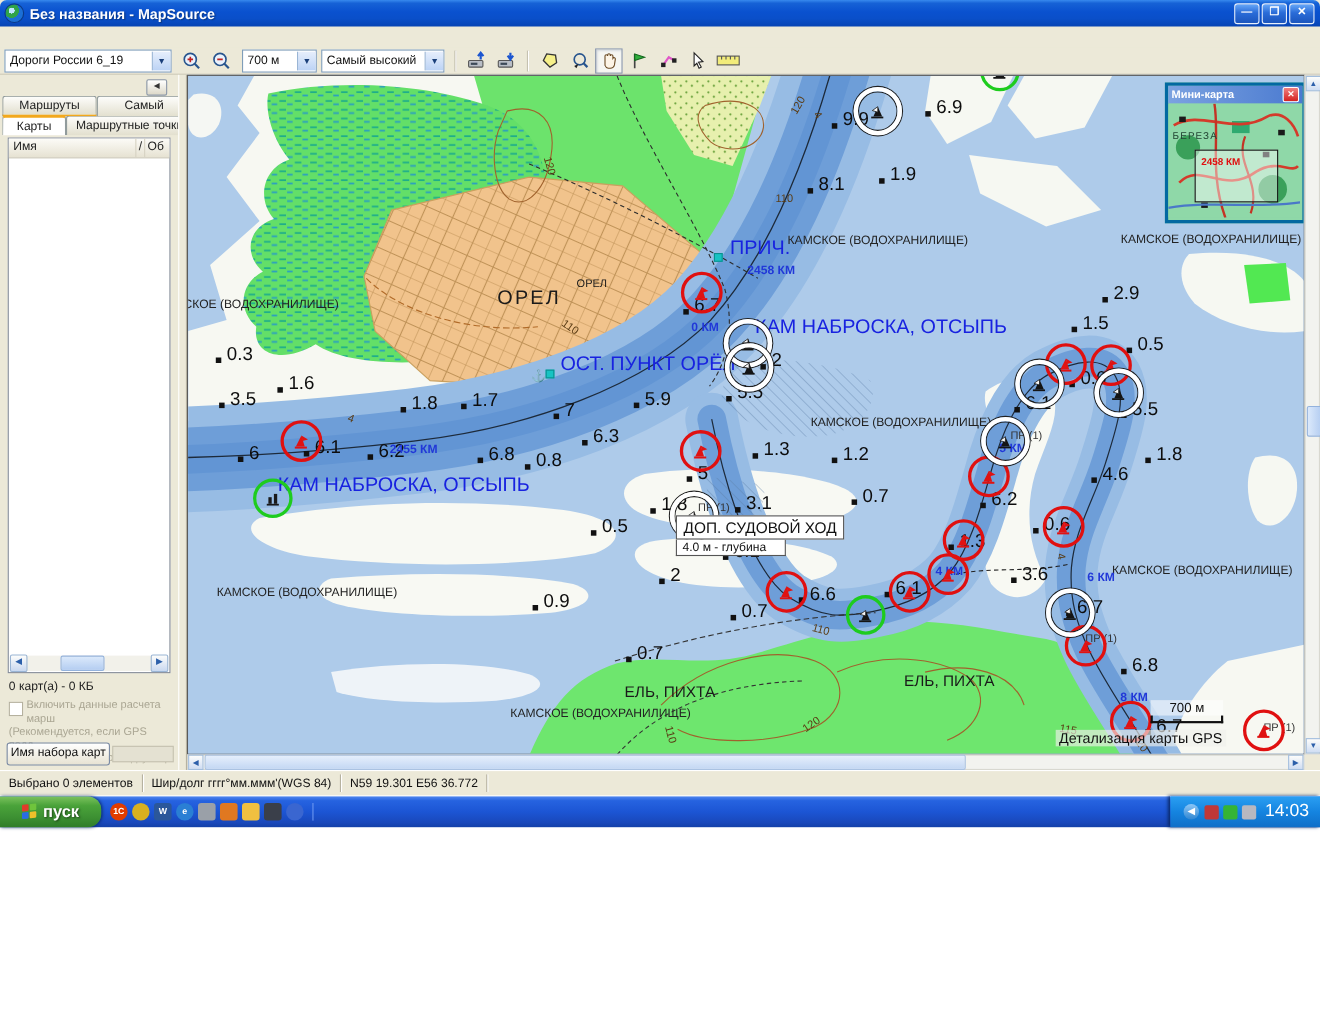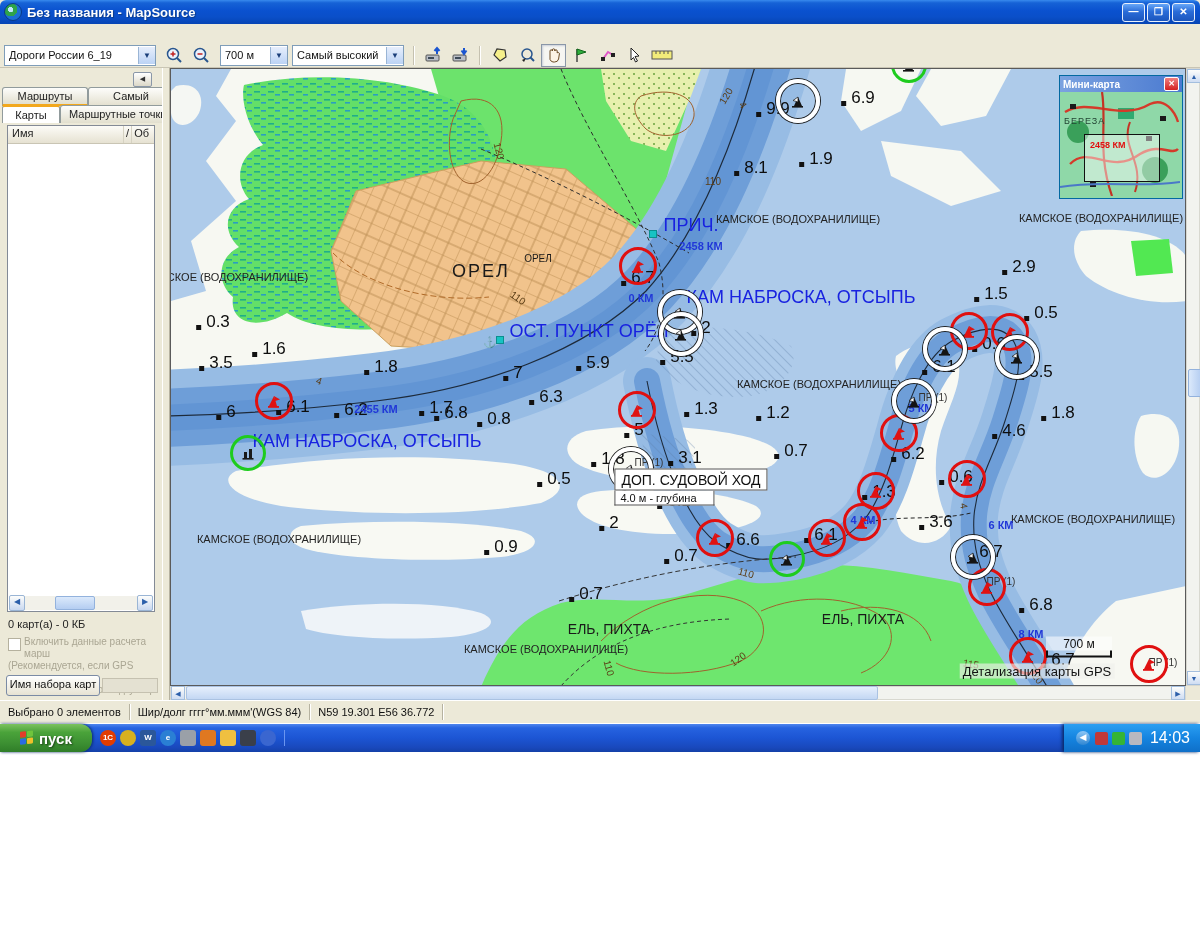--- a/index.html
+++ b/index.html
@@ -84,21 +84,21 @@
   .mk-white{width:36px;height:36px;border:4px solid #fff;box-shadow:0 0 0 1px #222,inset 0 0 0 1px #222;}
   .mk-green{width:30px;height:30px;border:3px solid #1ecc1e;}
   #tooltip{position:absolute;left:520px;top:418px;transform:none;z-index:30;}
   #tt1{background:#fff;border:1px solid #555;font-size:14px;color:#111;padding:2px 6px;display:inline-block;}
   #tt2{background:#fff;border:1px solid #555;border-top:none;font-size:11px;color:#111;padding:1px 5px;display:block;width:88px;}
   #scalebar{position:absolute;left:908px;top:578px;width:66px;text-align:center;z-index:20;}
   #scalebar .stxt{font-size:12px;color:#111;background:rgba(255,255,255,.55);padding:0 2px;}
   #scalebar .sline{height:5px;border-bottom:2px solid #111;border-left:2px solid #111;border-right:2px solid #111;}
   #gps-detail{position:absolute;left:866px;top:602px;font-size:13px;color:#111;background:rgba(240,240,235,.65);padding:0 3px;z-index:20;}
   
-  #minimap{position:absolute;left:888px;top:6px;width:122px;height:122px;border:1px solid #0369a1;z-index:40;background:#8fd8a8;}
+  #minimap{position:absolute;left:888px;top:6px;width:122px;height:122px;border:3px solid #0369a1;z-index:40;background:#8fd8a8;}
   #mm-title{height:16px;background:linear-gradient(90deg,#7ba2e0,#4a7ad0);display:flex;align-items:center;justify-content:space-between;padding:0 3px;}
   #mm-title span{color:#fff;font-size:10px;font-weight:bold;}
   #mm-close{width:13px;height:12px;background:linear-gradient(#f08080,#d42020);border:1px solid #fff;border-radius:2px;color:#fff;
     font-size:8px;line-height:11px;text-align:center;font-weight:bold;}
   #mm-body{position:relative;width:120px;height:104px;overflow:hidden;}
   #mm-view{position:absolute;left:24px;top:42px;width:74px;height:46px;border:1px solid #111;background:rgba(255,255,255,.45);}
   #mm-km{position:absolute;left:30px;top:48px;font-size:9px;color:#e01010;font-weight:bold;}
   #mm-place{position:absolute;left:4px;top:24px;font-size:9px;color:#243;letter-spacing:1px;}
   
   #vscroll{position:absolute;left:1016px;top:0;width:14px;height:618px;background:#f2f3ef;border:1px solid #d8d8d0;box-sizing:border-box;}
@@ -399,21 +399,21 @@
             <span class="depth" style="left: 330px; top: 478px;">0.9</span>
             <span class="depth" style="left: 438px; top: 454px;">2</span>
             <span class="depth" style="left: 55px; top: 343px;">6</span>
             <span class="depth" style="left: 122px; top: 338px;">6.1</span>
             <span class="depth" style="left: 180px; top: 341px;">6.2</span>
             <span class="depth" style="left: 280px; top: 344px;">6.8</span>
             <span class="depth" style="left: 323px; top: 350px;">0.8</span>
             <span class="depth" style="left: 375px; top: 328px;">6.3</span>
             <span class="depth" style="left: 342px; top: 304px;">7</span>
             <span class="depth" style="left: 422px; top: 294px;">5.9</span>
-            <span class="depth" style="left: 265px; top: 295px; margin-top: 44px;">1.7</span>
+            <span class="depth" style="left: 265px; top: 295px;">1.7</span>
             <span class="depth" style="left: 210px; top: 298px;">1.8</span>
             <span class="depth" style="left: 98px; top: 280px;">1.6</span>
             <span class="depth" style="left: 42px; top: 253px;">0.3</span>
             <span class="depth" style="left: 45px; top: 294px;">3.5</span>
             <span class="navlab" style="left: 520px; top: 156px;">ПРИЧ.</span>
             <span class="navlab" style="left: 630px; top: 228px;">КАМ НАБРОСКА, ОТСЫПЬ</span>
             <span class="navlab" style="left: 418px; top: 262px;">ОСТ. ПУНКТ ОРЁЛ</span>
             <span class="navlab" style="left: 196px; top: 372px;">КАМ НАБРОСКА, ОТСЫПЬ</span>
             <span class="arealab" style="left: 55px; top: 208px;">КАМСКОЕ (ВОДОХРАНИЛИЩЕ)</span>
             <span class="arealab" style="left: 627px; top: 150px;">КАМСКОЕ (ВОДОХРАНИЛИЩЕ)</span>

